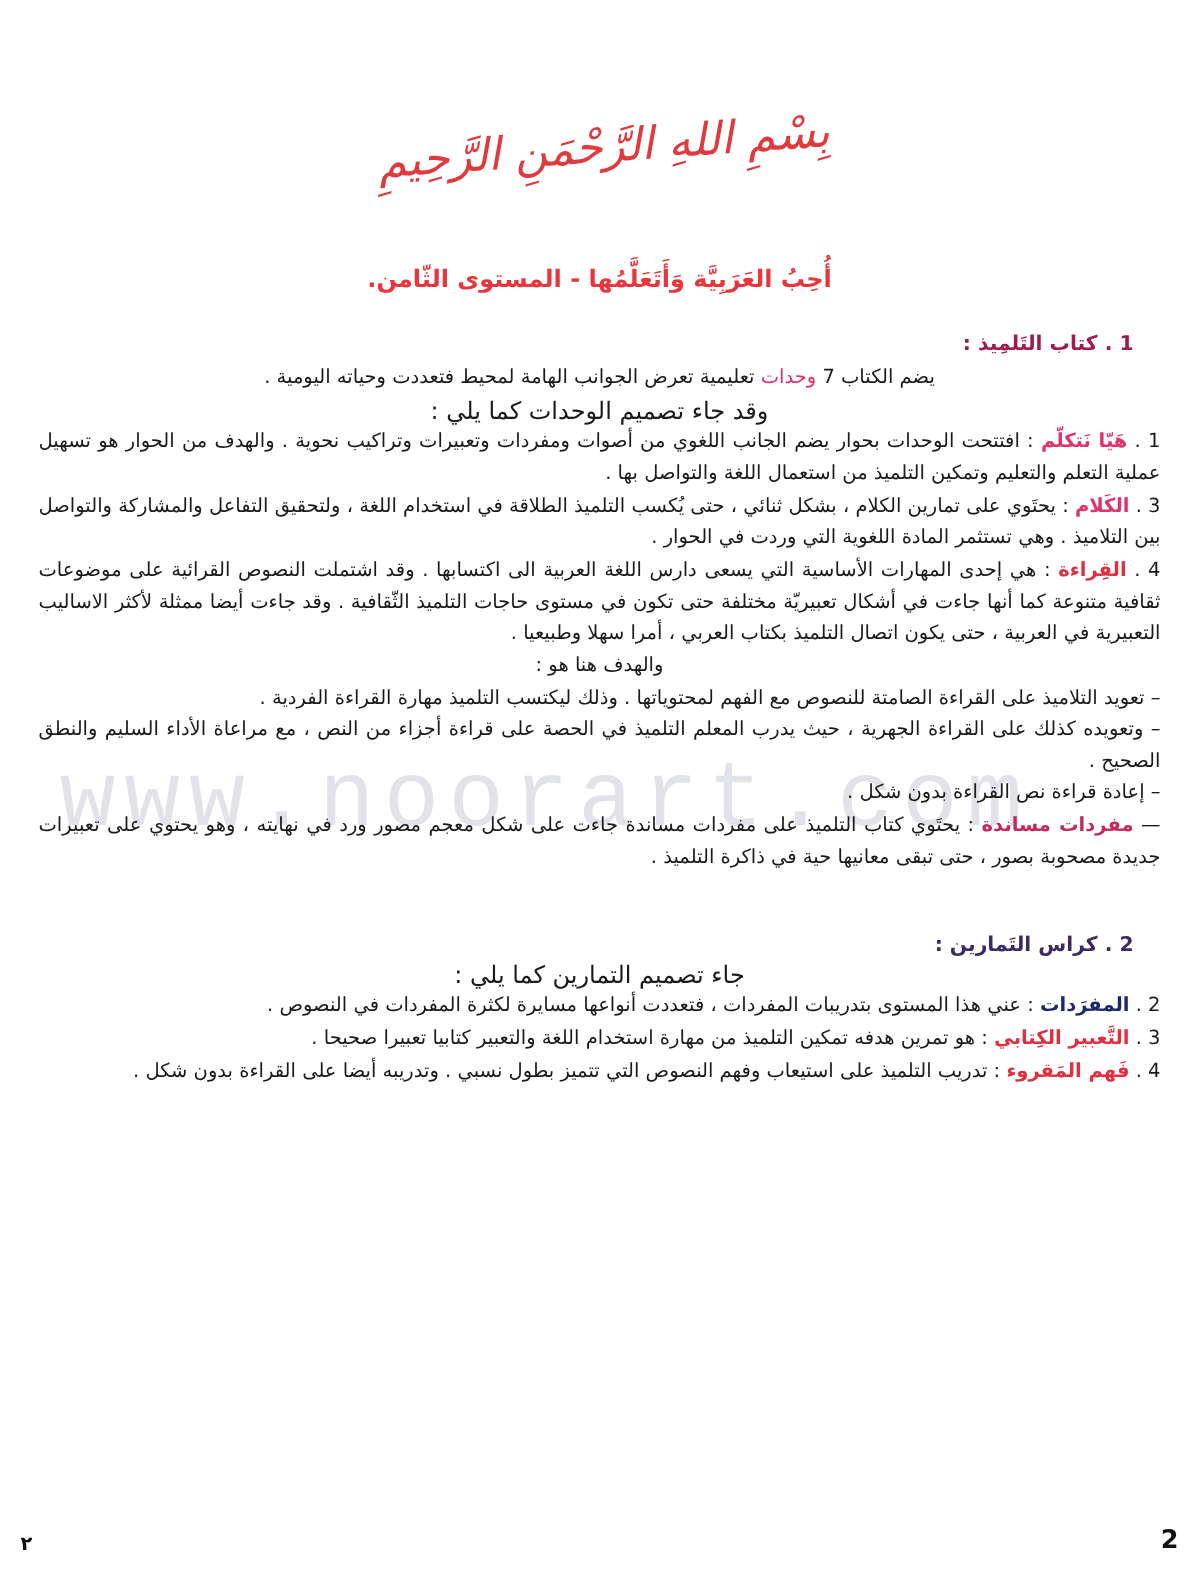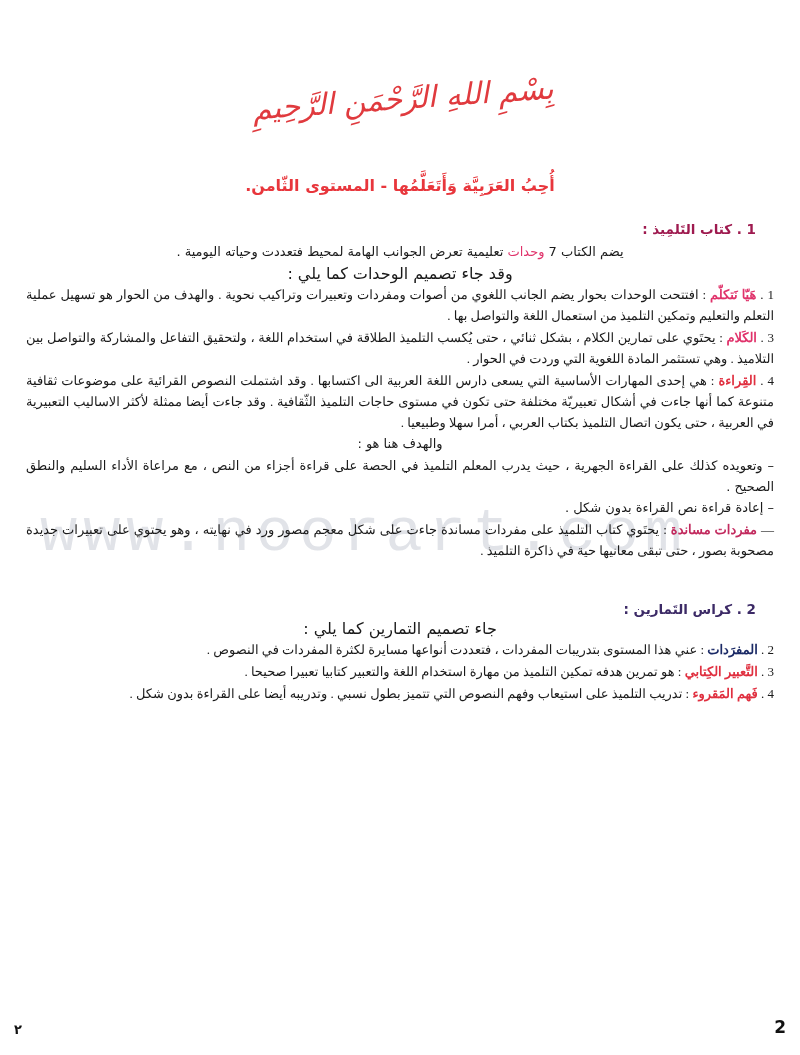--- a/index.html
+++ b/index.html
@@ -99,21 +99,20 @@
     font-size: 16px;
     margin-top: 2px;
   }
   .item {
     font-size: 13px;
     line-height: 1.62;
     text-align: justify;
     text-align-last: right;
     margin-top: 1px;
     padding: 0 4px;
-    font-family: Liberation Serif, serif;
   }
   .item .num { color: #1a1a1a; }
   .item .label { font-weight: bold; }
   .lbl-pink   { color: #e0336b; }
   .lbl-red    { color: #e03040; }
   .lbl-navy   { color: #1b2a66; }
   .lbl-darkpink { color: #c22a5e; }
 
   .dash-item {
     font-size: 13px;
@@ -189,20 +188,21 @@
 
         <div class="item">
           <span class="num">4 . </span><span class="label lbl-red">القِراءة</span><span> : هي إحدى المهارات الأساسية التي يسعى دارس اللغة العربية الى اكتسابها . وقد اشتملت النصوص القرائية على موضوعات ثقافية متنوعة كما أنها جاءت في أشكال تعبيريّة مختلفة حتى تكون في مستوى حاجات التلميذ الثّقافية . وقد جاءت أيضا ممثلة لأكثر الاساليب التعبيرية في العربية ، حتى يكون اتصال التلميذ بكتاب العربي ، أمرا سهلا وطبيعيا .</span>
         </div>
 
       </div>
 
       <div class="center-line">والهدف هنا هو :</div>
 
       <div class="items">
+        <div class="dash-item">– تعويد التلاميذ على القراءة الصامتة للنصوص مع الفهم لمحتوياتها . وذلك ليكتسب التلميذ مهارة القراءة الفردية .</div>
         <div class="dash-item">– وتعويده كذلك على القراءة الجهرية ، حيث يدرب المعلم التلميذ في الحصة على قراءة أجزاء من النص ، مع مراعاة الأداء السليم والنطق الصحيح .</div>
         <div class="dash-item">– إعادة قراءة نص القراءة بدون شكل .</div>
       </div>
 
       <div class="items">
         <div class="item">
           <span class="num">— </span><span class="label lbl-darkpink">مفردات مساندة</span><span> : يحتَوي كتاب التلميذ على مفردات مساندة جاءت على شكل معجم مصور ورد في نهايته ، وهو يحتوي على تعبيرات جديدة مصحوبة بصور ، حتى تبقى معانيها حية في ذاكرة التلميذ .</span>
         </div>
       </div>
     </div>

